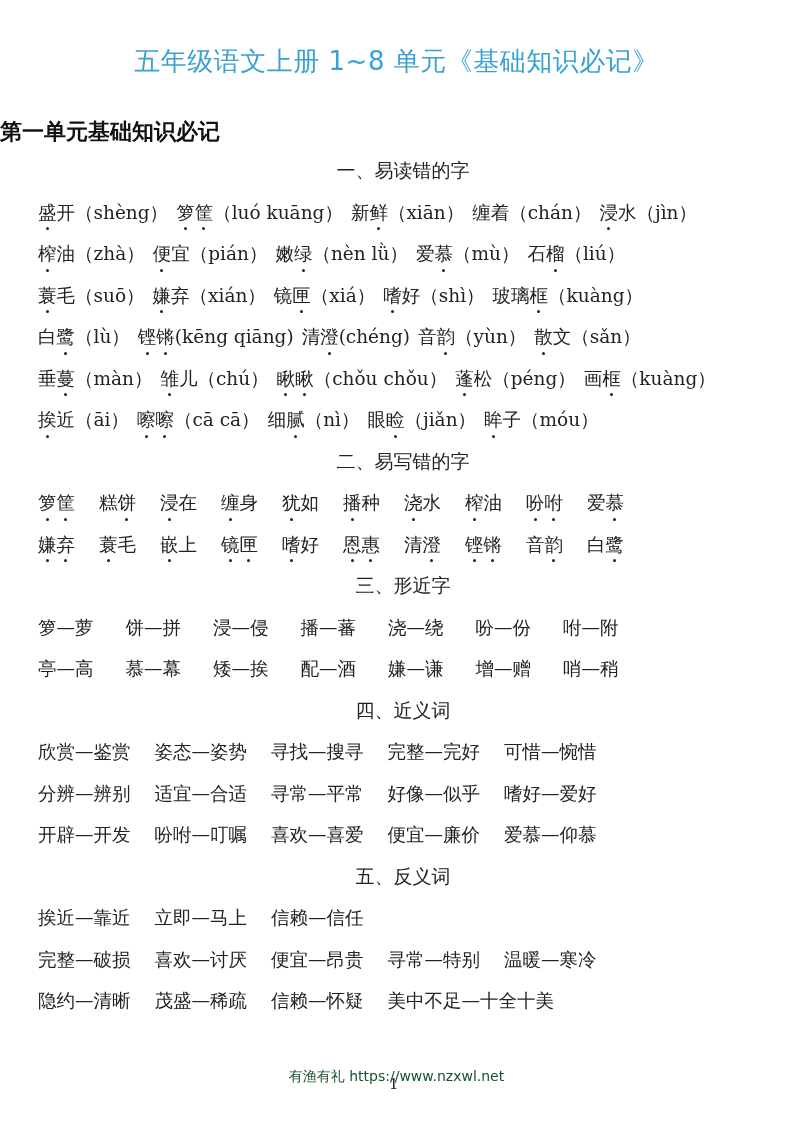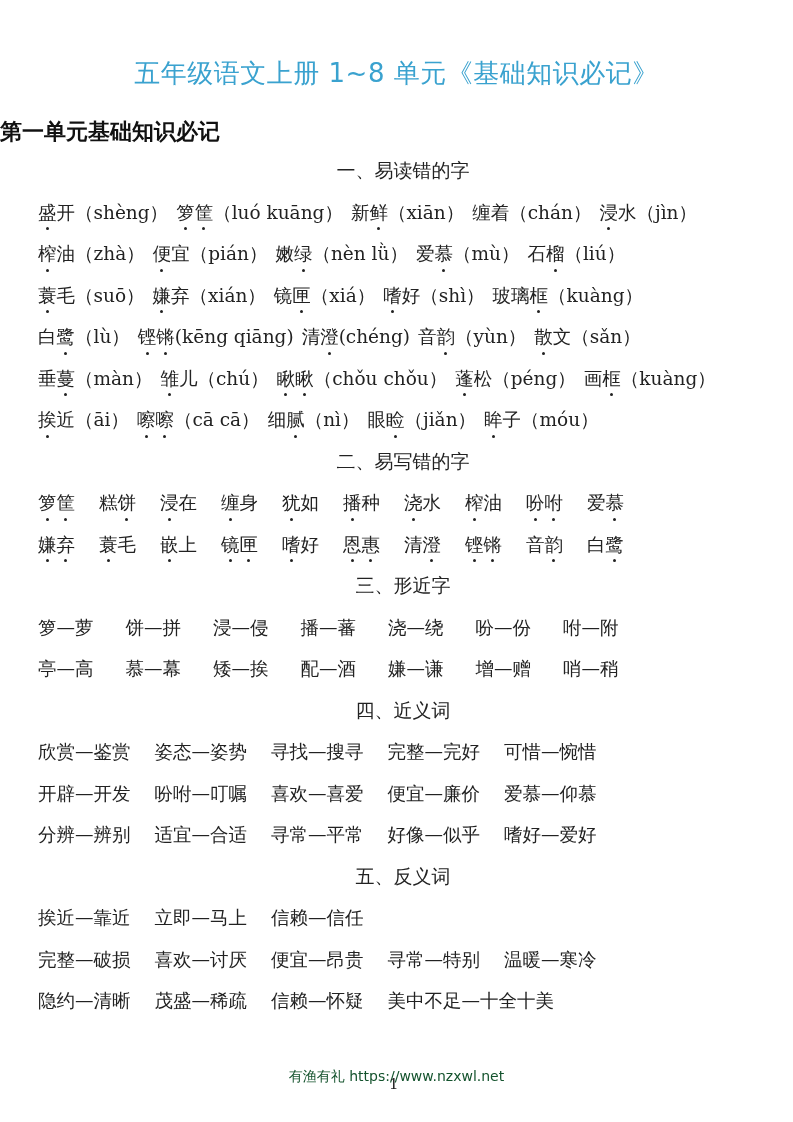--- a/index.html
+++ b/index.html
@@ -1,18 +1,18 @@
 <!DOCTYPE html>
 <html><head>
 <meta charset="utf-8">
 <style>
   html, body { margin:0; padding:0; background:#ffffff; }
   body { width:793px; height:1122px; position:relative; overflow:hidden;
          font-family:"DejaVu Serif","Liberation Serif",serif; color:#222; }
-  .title { position:absolute; top:56px; left:0; width:793px; text-align:center;
+  .title { position:absolute; top:44px; left:0; width:793px; text-align:center;
            font-family:"DejaVu Sans","Liberation Sans",sans-serif;
            font-size:26px; color:#3aa2cf; letter-spacing:0.5px; }
   .subtitle { position:absolute; top:117px; left:0; width:793px; text-align:left;
               font-family:"DejaVu Sans","Liberation Sans",sans-serif;
               font-size:22px; font-weight:bold; color:#111; }
   .content { position:absolute; top:150px; left:38px; width:730px; }
   .row { height:41.5px; line-height:41.5px; font-size:18.5px; white-space:nowrap; }
   .heading { font-size:19px; color:#222;text-align:center; }
   .item { display:inline-block; margin-right:8px; }
   .dot { position:relative; display:inline-block; }
@@ -42,22 +42,22 @@
     <div class="row"><span class="item"><span><span>垂</span><span class="dot">蔓</span></span><span class="py">（màn）</span></span><span class="item"><span><span class="dot">雏</span><span>儿</span></span><span class="py">（chú）</span></span><span class="item"><span><span class="dot">瞅</span><span class="dot">瞅</span></span><span class="py">（chǒu chǒu）</span></span><span class="item"><span><span class="dot">蓬</span><span>松</span></span><span class="py">（péng）</span></span><span class="item"><span><span>画</span><span class="dot">框</span></span><span class="py">（kuàng）</span></span></div>
     <div class="row"><span class="item"><span><span class="dot">挨</span><span>近</span></span><span class="py">（āi）</span></span><span class="item"><span><span class="dot">嚓</span><span class="dot">嚓</span></span><span class="py">（cā cā）</span></span><span class="item"><span><span>细</span><span class="dot">腻</span></span><span class="py">（nì）</span></span><span class="item"><span><span>眼</span><span class="dot">睑</span></span><span class="py">（jiǎn）</span></span><span class="item"><span><span class="dot">眸</span><span>子</span></span><span class="py">（móu）</span></span></div>
     <div class="row heading">二、易写错的字</div>
     <div class="row"><span class="w4"><span><span class="dot">箩</span><span class="dot">筐</span></span></span><span class="w4"><span><span>糕</span><span class="dot">饼</span></span></span><span class="w4"><span><span class="dot">浸</span><span>在</span></span></span><span class="w4"><span><span class="dot">缠</span><span>身</span></span></span><span class="w4"><span><span class="dot">犹</span><span>如</span></span></span><span class="w4"><span><span class="dot">播</span><span>种</span></span></span><span class="w4"><span><span class="dot">浇</span><span>水</span></span></span><span class="w4"><span><span class="dot">榨</span><span>油</span></span></span><span class="w4"><span><span class="dot">吩</span><span class="dot">咐</span></span></span><span class="w4"><span><span>爱</span><span class="dot">慕</span></span></span></div>
     <div class="row"><span class="w4"><span><span class="dot">嫌</span><span class="dot">弃</span></span></span><span class="w4"><span><span class="dot">蓑</span><span>毛</span></span></span><span class="w4"><span><span class="dot">嵌</span><span>上</span></span></span><span class="w4"><span><span class="dot">镜</span><span class="dot">匣</span></span></span><span class="w4"><span><span class="dot">嗜</span><span>好</span></span></span><span class="w4"><span><span class="dot">恩</span><span class="dot">惠</span></span></span><span class="w4"><span><span>清</span><span class="dot">澄</span></span></span><span class="w4"><span><span class="dot">铿</span><span class="dot">锵</span></span></span><span class="w4"><span><span>音</span><span class="dot">韵</span></span></span><span class="w4"><span><span>白</span><span class="dot">鹭</span></span></span></div>
     <div class="row heading">三、形近字</div>
     <div class="row"><span class="w3">箩—萝</span><span class="w3">饼—拼</span><span class="w3">浸—侵</span><span class="w3">播—蕃</span><span class="w3">浇—绕</span><span class="w3">吩—份</span><span class="w3">咐—附</span></div>
     <div class="row"><span class="w3">亭—高</span><span class="w3">慕—幕</span><span class="w3">矮—挨</span><span class="w3">配—酒</span><span class="w3">嫌—谦</span><span class="w3">增—赠</span><span class="w3">哨—稍</span></div>
     <div class="row heading">四、近义词</div>
     <div class="row"><span class="w6">欣赏—鉴赏</span><span class="w6">姿态—姿势</span><span class="w6">寻找—搜寻</span><span class="w6">完整—完好</span><span class="w6">可惜—惋惜</span></div>
+    <div class="row"><span class="w6">分辨—辨别</span><span class="w6">适宜—合适</span><span class="w6">寻常—平常</span><span class="w6">好像—似乎</span><span class="w6">嗜好—爱好</span></div>
     <div class="row"><span class="w6">开辟—开发</span><span class="w6">吩咐—叮嘱</span><span class="w6">喜欢—喜爱</span><span class="w6">便宜—廉价</span><span class="w6">爱慕—仰慕</span></div>
-    <div class="row"><span class="w6">分辨—辨别</span><span class="w6">适宜—合适</span><span class="w6">寻常—平常</span><span class="w6">好像—似乎</span><span class="w6">嗜好—爱好</span></div>
     <div class="row heading">五、反义词</div>
     <div class="row"><span class="w6">挨近—靠近</span><span class="w6">立即—马上</span><span class="w6">信赖—信任</span></div>
     <div class="row"><span class="w6">完整—破损</span><span class="w6">喜欢—讨厌</span><span class="w6">便宜—昂贵</span><span class="w6">寻常—特别</span><span class="w6">温暖—寒冷</span></div>
     <div class="row"><span class="w6">隐约—清晰</span><span class="w6">茂盛—稀疏</span><span class="w6">信赖—怀疑</span><span class="w6">美中不足—十全十美</span></div>
   </div>
 
 <div class="footer">有渔有礼 https://www.nzxwl.net</div>
 <div class="pagenum">1</div>
 
 </body></html>

